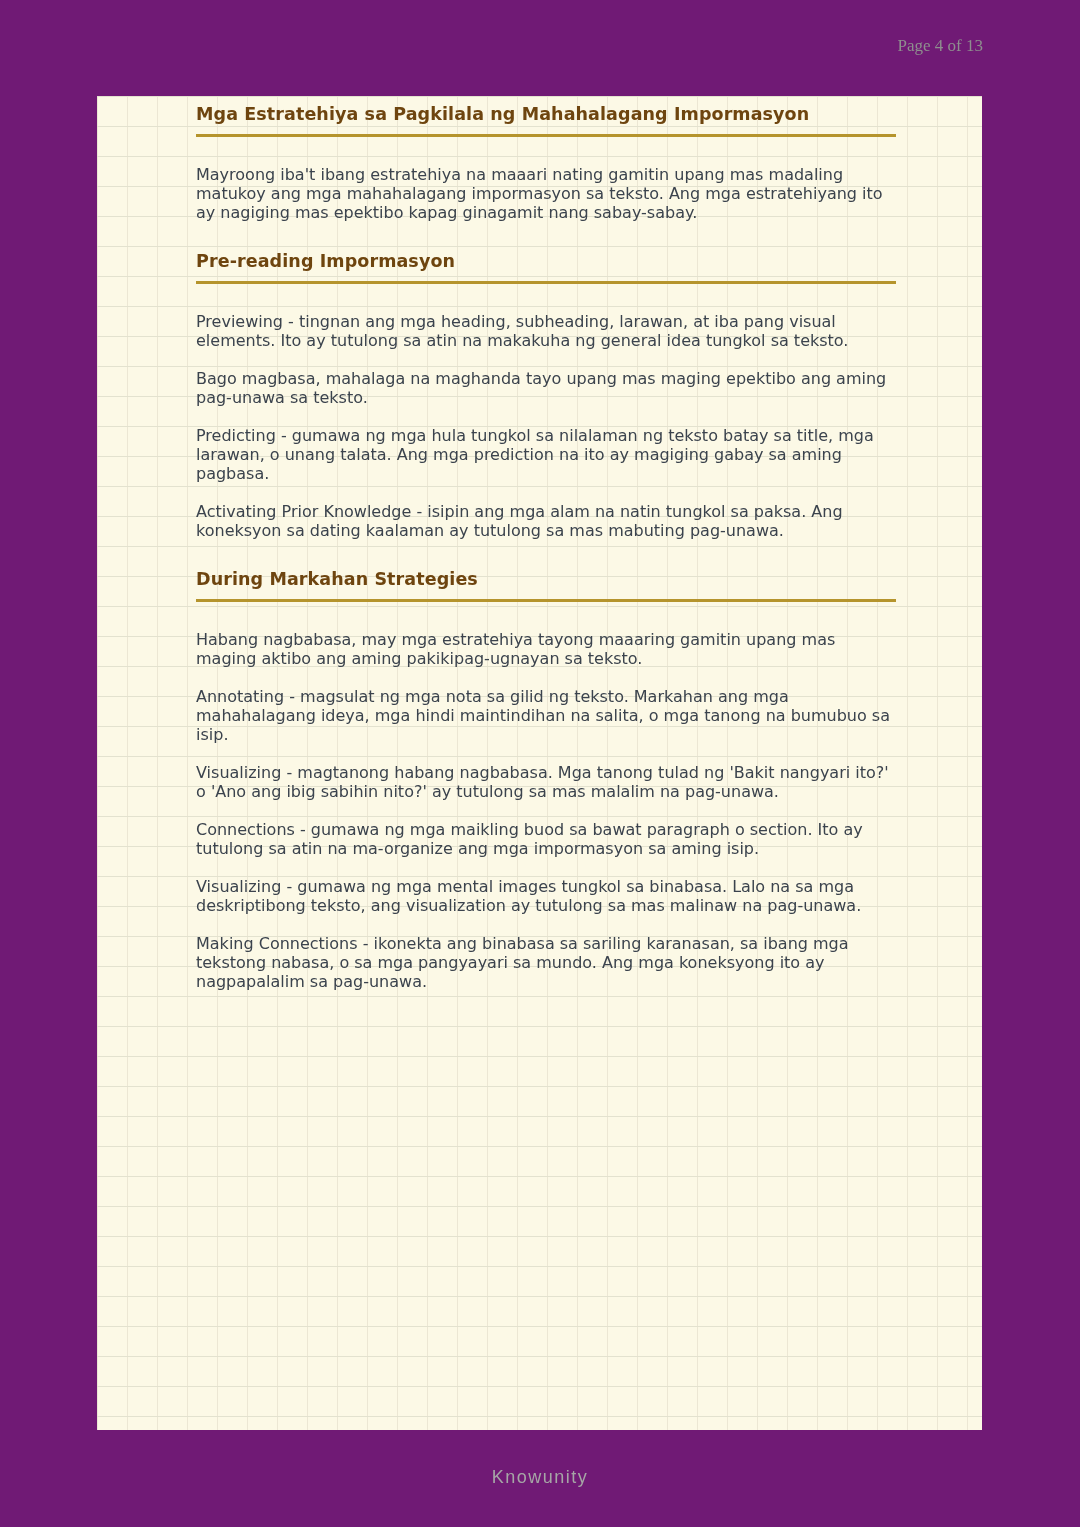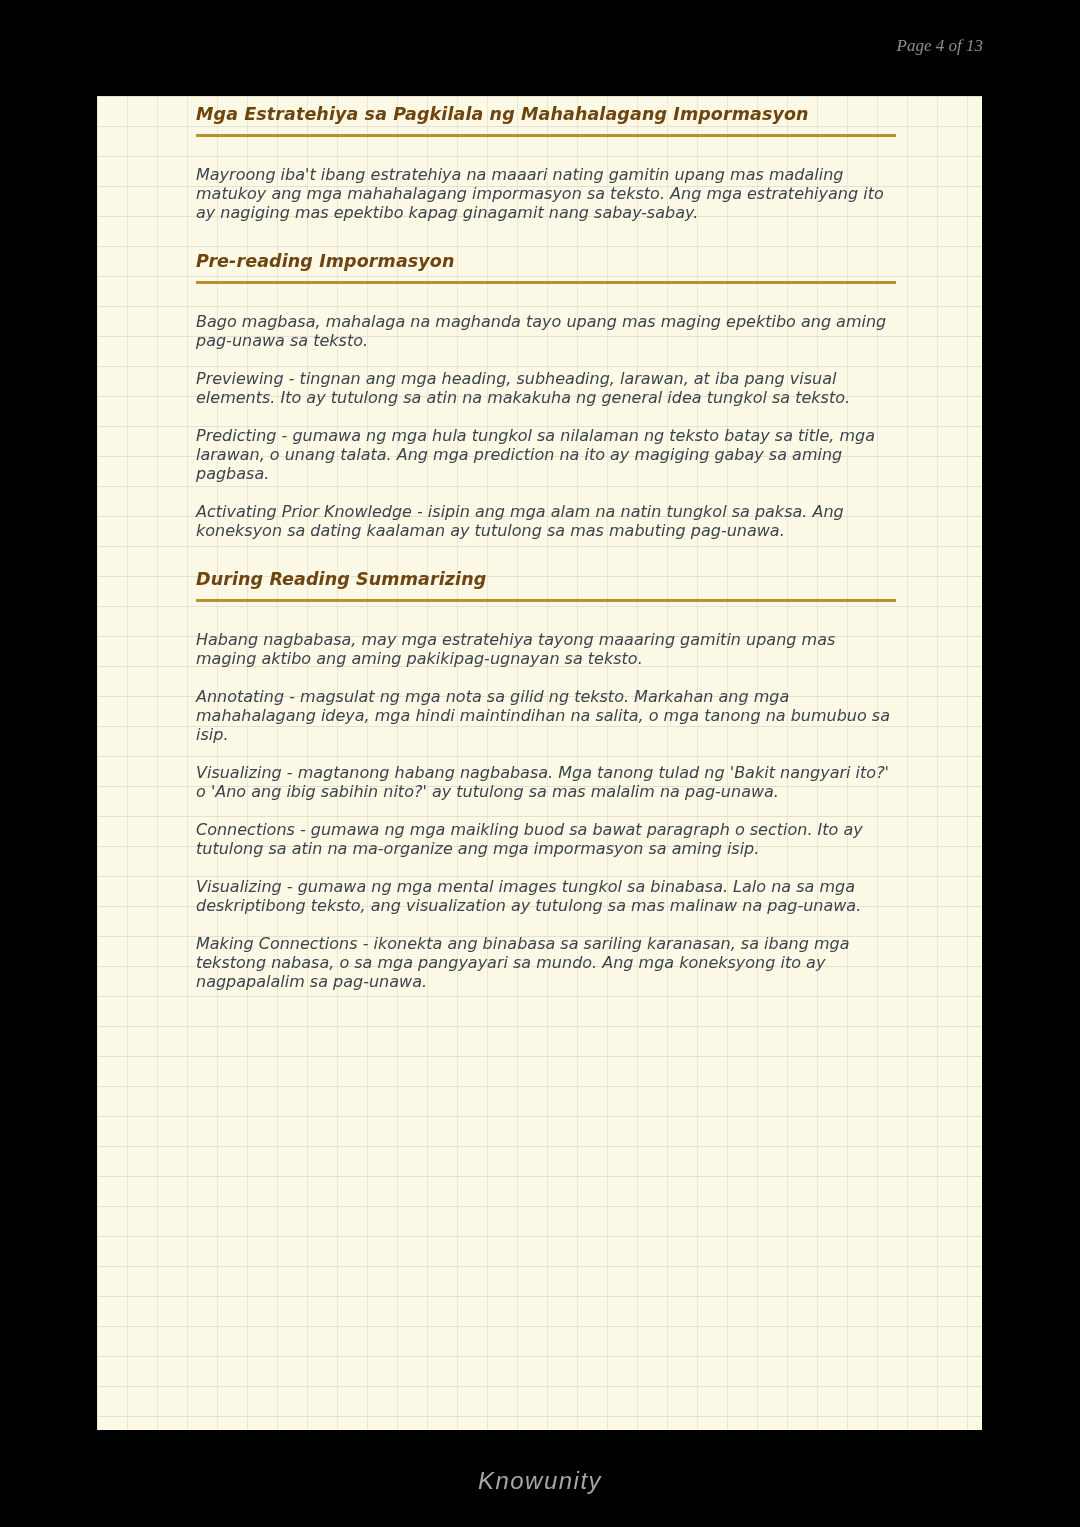--- a/index.html
+++ b/index.html
@@ -9,24 +9,23 @@
     --heading:#6e450f;
     --underline:#b5942c;
     --body-text:#3b434d;
     --page-number:#8e8e8e;
     --footer:#a6a6a6;
   }
   html,body{margin:0;padding:0;background:#ffffff;}
   .page{
     position:relative;
     width:1080px;height:1527px;
-    background:#000000;
+    background:#701a75;
     overflow:hidden;
     font-family:"DejaVu Sans","Liberation Sans",sans-serif;
-    font-style:italic;
   }
   .page-indicator{
     position:absolute;
     top:36px;right:97px;
     font-family:"Liberation Serif","DejaVu Serif",serif;
     font-size:17px;
     color:var(--page-number);
   }
   .sheet{
     position:absolute;
@@ -60,41 +59,41 @@
     line-height:19px;
     color:var(--body-text);
   }
   .footer-brand{
     position:absolute;
     top:1467px;left:0;
     width:100%;
     text-align:center;
     font-family:"Liberation Sans","DejaVu Sans",sans-serif;
     font-weight:300;
-    font-size:24px;
+    font-size:18px;
     letter-spacing:1.5px;
     color:var(--footer);
   }
 </style>
 </head>
 <body>
 
 <div class="page">
   <div class="page-indicator">Page 4 of 13</div>
 
   <main class="sheet">
     <div class="content" id="doc-content">
         <h2 class="sec-heading">Mga Estratehiya sa Pagkilala ng Mahahalagang Impormasyon</h2>
         <p class="body-para">Mayroong iba't ibang estratehiya na maaari nating gamitin upang mas madaling matukoy ang mga mahahalagang impormasyon sa teksto. Ang mga estratehiyang ito ay nagiging mas epektibo kapag ginagamit nang sabay-sabay.</p>
         <h2 class="sec-heading">Pre-reading Impormasyon</h2>
+        <p class="body-para">Previewing - tingnan ang mga heading, subheading, larawan, at iba pang visual elements. Ito ay tutulong sa atin na makakuha ng general idea tungkol sa teksto.</p>
         <p class="body-para">Bago magbasa, mahalaga na maghanda tayo upang mas maging epektibo ang aming pag-unawa sa teksto.</p>
-        <p class="body-para">Previewing - tingnan ang mga heading, subheading, larawan, at iba pang visual elements. Ito ay tutulong sa atin na makakuha ng general idea tungkol sa teksto.</p>
         <p class="body-para">Predicting - gumawa ng mga hula tungkol sa nilalaman ng teksto batay sa title, mga larawan, o unang talata. Ang mga prediction na ito ay magiging gabay sa aming pagbasa.</p>
         <p class="body-para">Activating Prior Knowledge - isipin ang mga alam na natin tungkol sa paksa. Ang koneksyon sa dating kaalaman ay tutulong sa mas mabuting pag-unawa.</p>
-        <h2 class="sec-heading">During Reading Summarizing</h2>
+        <h2 class="sec-heading">During Markahan Strategies</h2>
         <p class="body-para">Habang nagbabasa, may mga estratehiya tayong maaaring gamitin upang mas maging aktibo ang aming pakikipag-ugnayan sa teksto.</p>
         <p class="body-para">Annotating - magsulat ng mga nota sa gilid ng teksto. Markahan ang mga mahahalagang ideya, mga hindi maintindihan na salita, o mga tanong na bumubuo sa isip.</p>
         <p class="body-para">Visualizing - magtanong habang nagbabasa. Mga tanong tulad ng 'Bakit nangyari ito?' o 'Ano ang ibig sabihin nito?' ay tutulong sa mas malalim na pag-unawa.</p>
         <p class="body-para">Connections - gumawa ng mga maikling buod sa bawat paragraph o section. Ito ay tutulong sa atin na ma-organize ang mga impormasyon sa aming isip.</p>
         <p class="body-para">Visualizing - gumawa ng mga mental images tungkol sa binabasa. Lalo na sa mga deskriptibong teksto, ang visualization ay tutulong sa mas malinaw na pag-unawa.</p>
         <p class="body-para">Making Connections - ikonekta ang binabasa sa sariling karanasan, sa ibang mga tekstong nabasa, o sa mga pangyayari sa mundo. Ang mga koneksyong ito ay nagpapalalim sa pag-unawa.</p>
       </div>
   </main>
 
   <div class="footer-brand">Knowunity</div>

